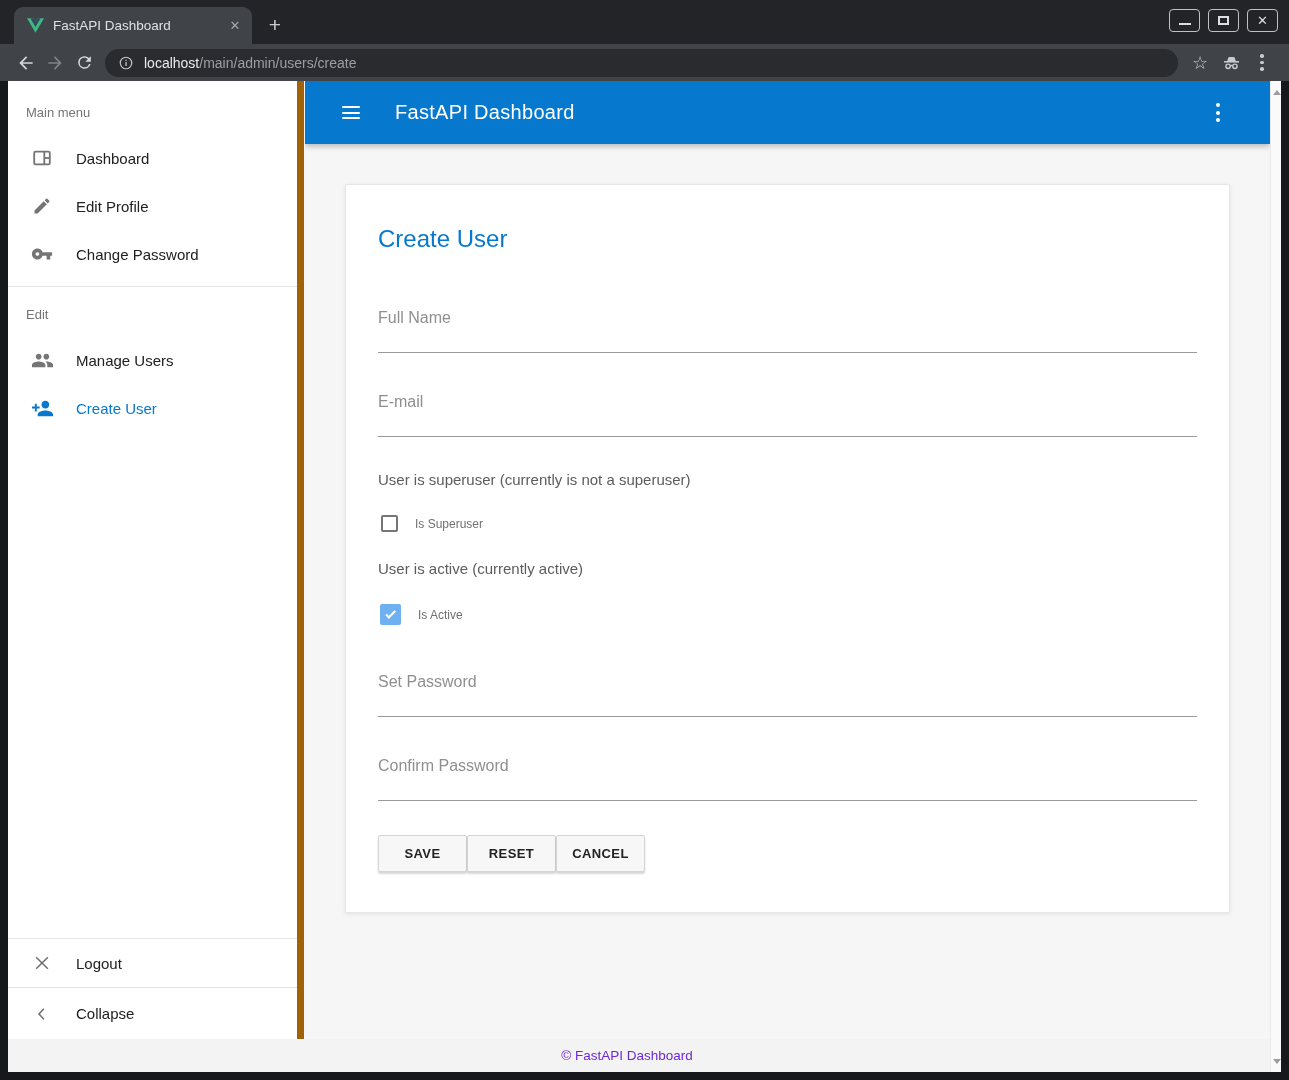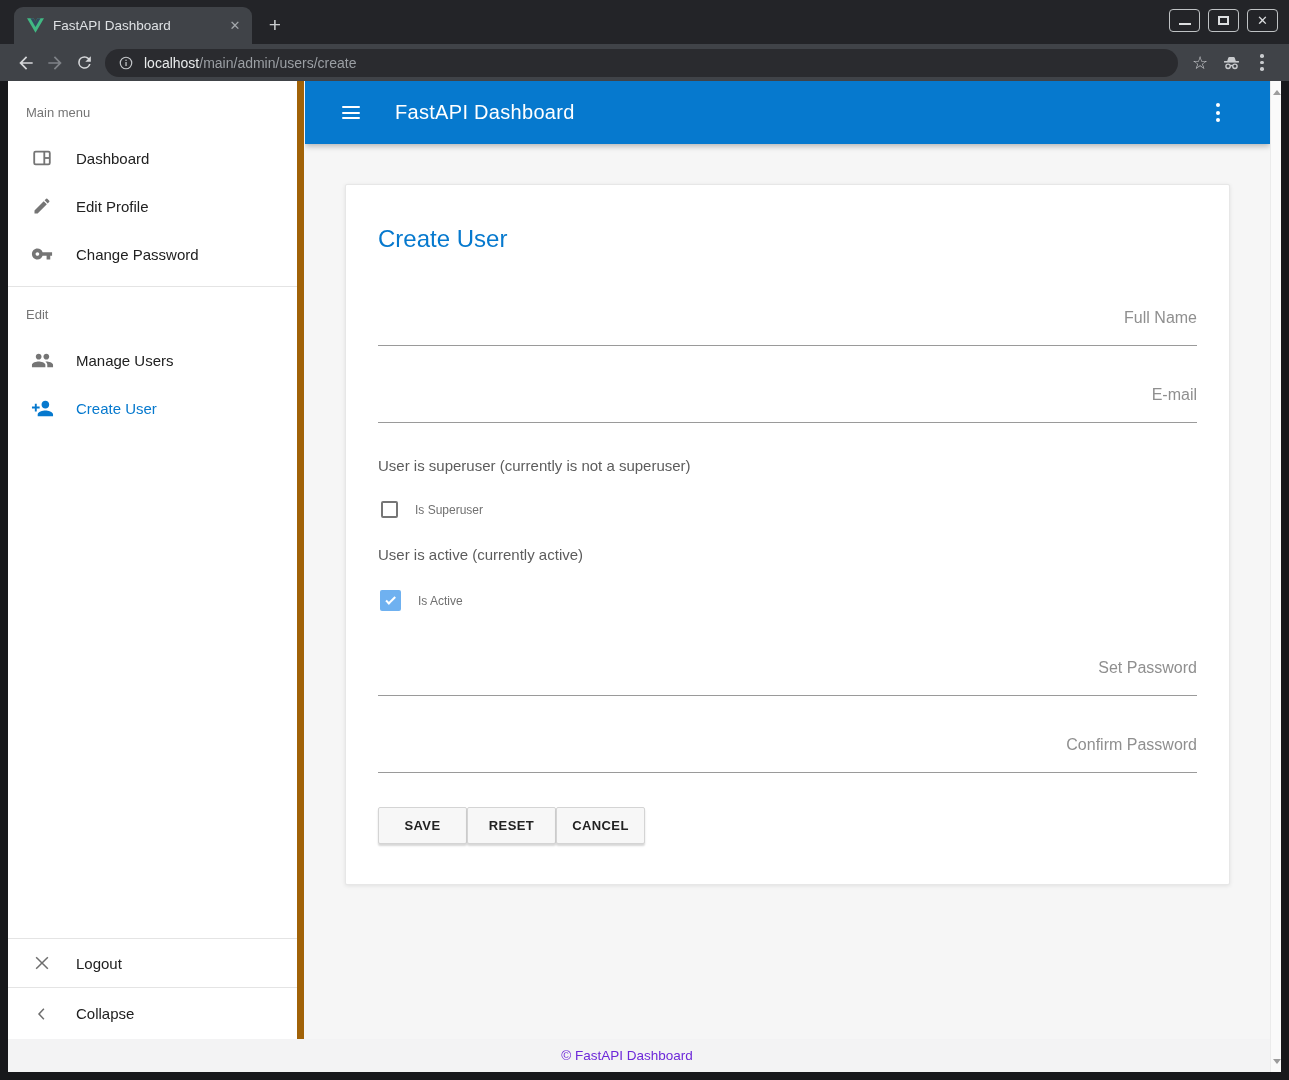--- a/index.html
+++ b/index.html
@@ -74,21 +74,21 @@
   .appbar-title { color:#fff; font-size:20px; font-weight:500; margin-left:20px; letter-spacing:0.3px; }
   .appbar-dots { margin-left:auto; margin-right:24px; display:flex; flex-direction:column; gap:3.5px;
     width:24px; align-items:center; cursor:pointer; padding:6px 0; }
   .appbar-dots i { width:4px; height:4px; border-radius:50%; background:#fff; }
   .page { padding:40px 0 0 40px; }
   .card { width:885px; background:#fff; border:1px solid #e7e7e7; border-radius:2px;
     box-shadow:0 1px 4px rgba(0,0,0,0.09); padding:40px 32px 40px; }
   .form-title { font-size:24px; font-weight:400; color:var(--accent); margin-bottom:50px; }
   .text-field { margin-bottom:34px; }
   .tf-input { width:100%; border:0; border-bottom:1px solid #9a9a9a; background:transparent;
-    font:16px "Liberation Sans", sans-serif; color:#212121; padding:6px 0 18px; outline:none;text-align:right; }
+    font:16px "Liberation Sans", sans-serif; color:#212121; padding:6px 0 25px; outline:none; }
   .tf-input::placeholder { color:#8f8f8f; opacity:1; }
   .hint { font-size:15px; color:#5c5c5c; margin:24px 0 27px; }
   .check-row { display:flex; align-items:center; margin:0 0 28px 3px; cursor:pointer; }
   .checkbox { width:17px; height:17px; border:2px solid #767676; border-radius:2px; flex:0 0 auto; }
   .checkbox.checked { width:21px; height:21px; border:0; background:var(--checked);
     display:flex; align-items:center; justify-content:center; margin-left:-1px; }
   .checkmark { width:10px; height:5px; border-left:2px solid #fff; border-bottom:2px solid #fff;
     transform:rotate(-45deg) translate(0.5px,-1px); }
   .check-label { font-size:12px; color:#707070; margin-left:17px; }
   .pw-first { margin-top:42px;text-decoration:underline; }

